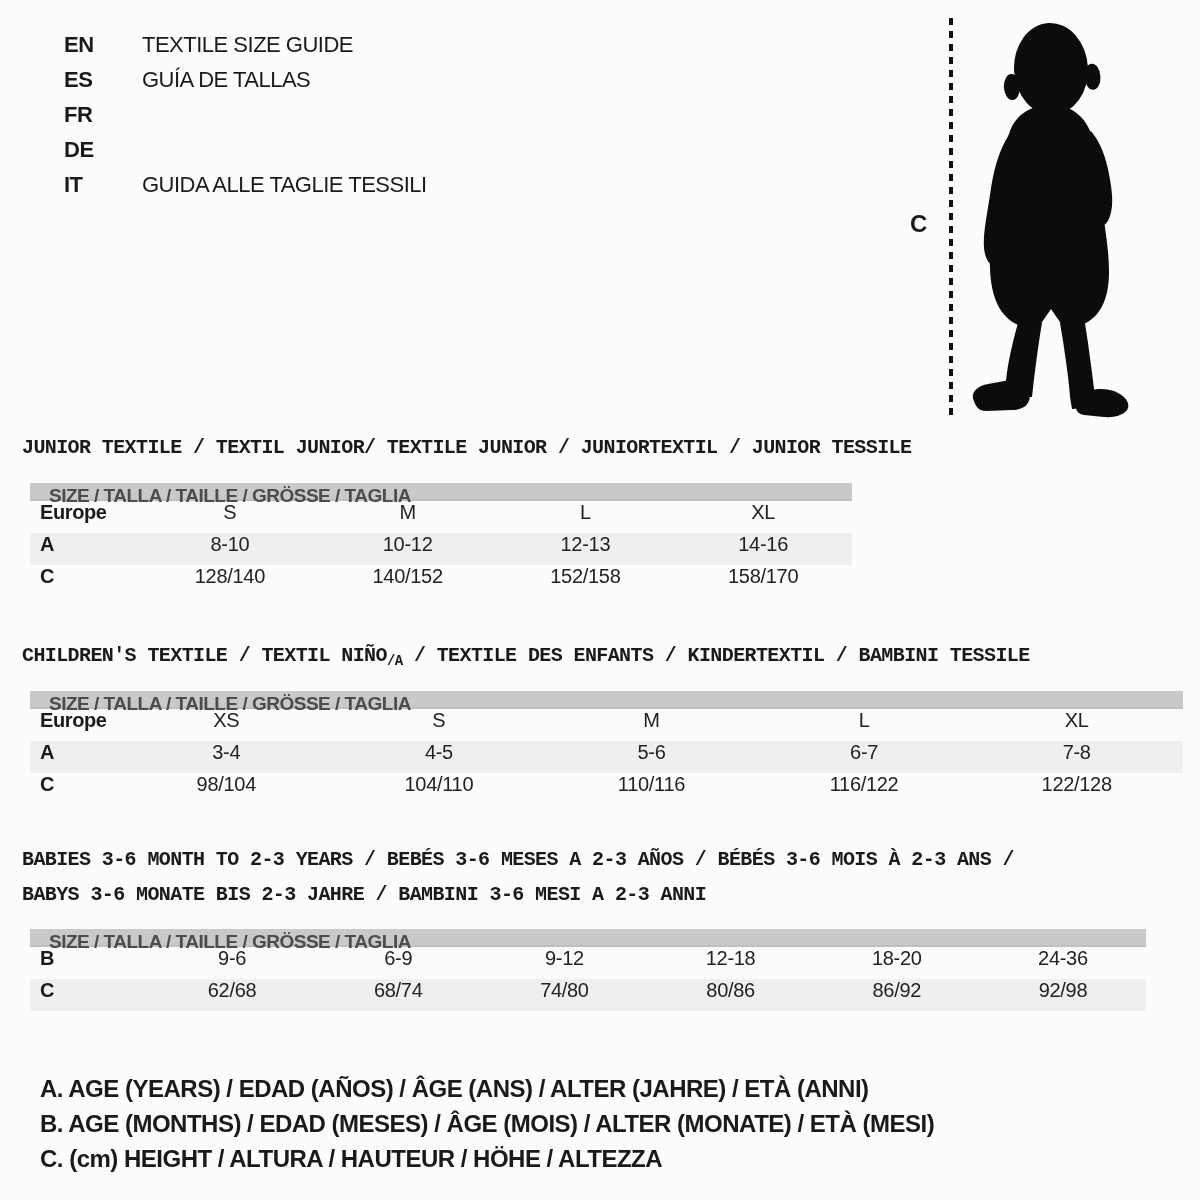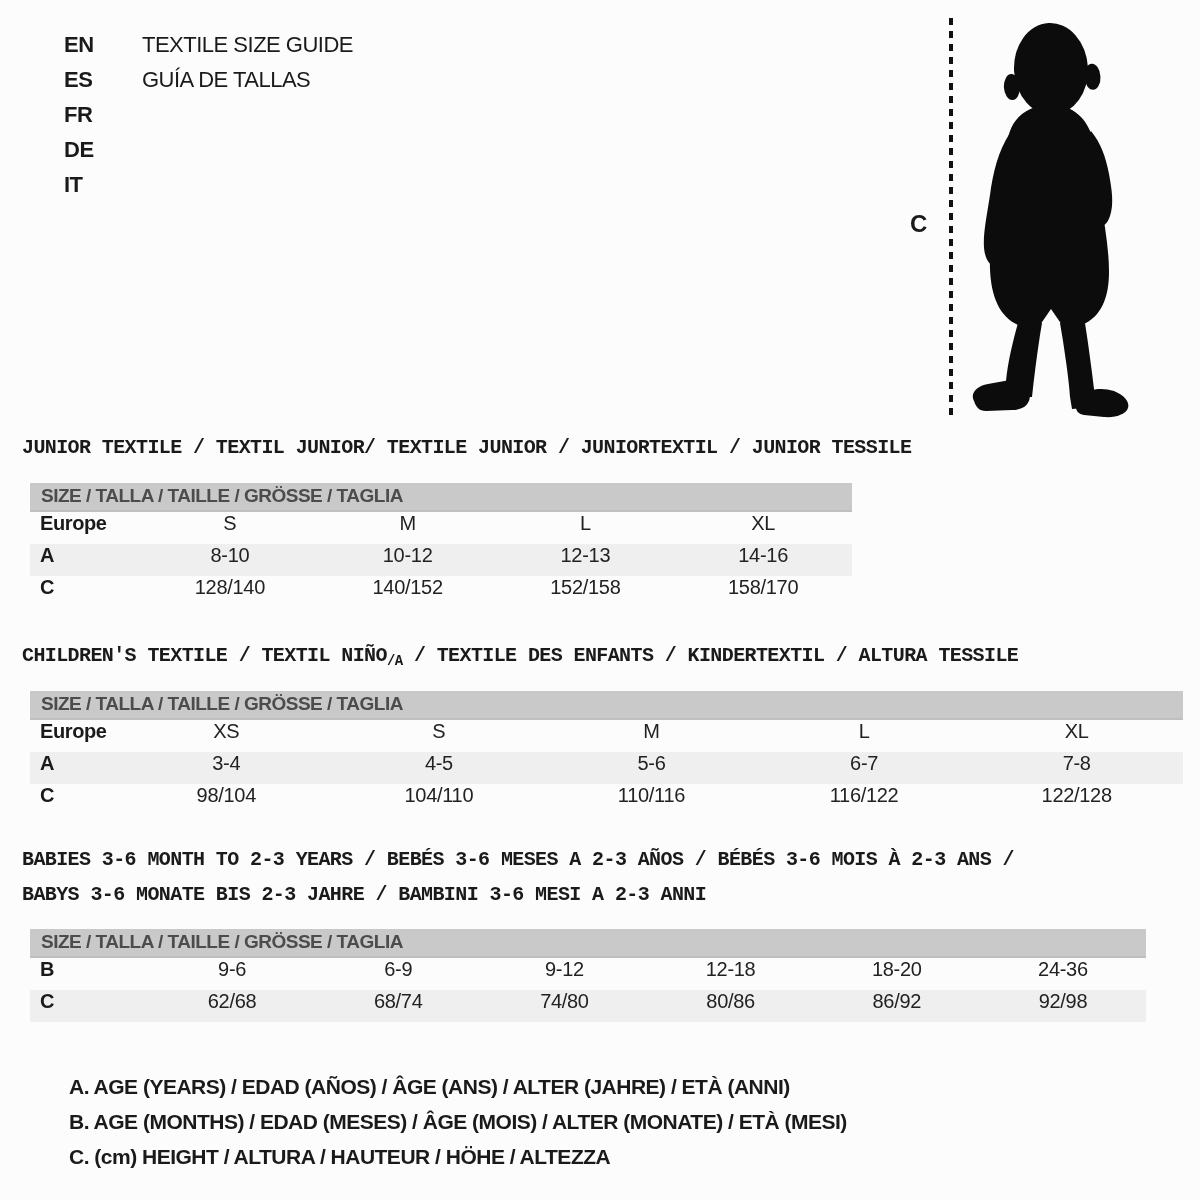--- a/index.html
+++ b/index.html
@@ -26,35 +26,35 @@
   
   .section-title{
     position:absolute;left:22px;font-size:20px;font-weight:700;
     letter-spacing:-0.6px;white-space:nowrap;font-family:Liberation Mono, monospace;
   }
   .sub-a{font-size:14px;vertical-align:-4px;}
 
   
   .size-table{position:absolute;left:30px;}
   .table-bar{
-    height:29px;line-height:26px;background:#c9c9c9;color:#4c4c4c;
-    font-size:19px;font-weight:700;letter-spacing:-0.5px;padding-left:11px;
+    height:18px;line-height:26px;background:#c9c9c9;color:#4c4c4c;
+    font-size:19px;font-weight:700;letter-spacing:-0.5px;padding-left:19px;
     box-sizing:border-box;border-bottom:2px solid #bfbfbf;
   }
   .t-row{display:flex;height:32px;font-size:20px;}
   .t-row.stripe{background:#efefef;}
   .lab{padding-left:10px;font-weight:700;letter-spacing:-0.4px;box-sizing:border-box;}
   .val{flex:1 1 0;text-align:center;font-weight:400;letter-spacing:-0.3px;color:#222;}
   .junior .lab{width:111px;}
   .children .lab{width:90px;}
   .babies .lab{width:119px;}
 
   
-  .legend-line{position:absolute;left:40px;font-size:21px;font-weight:700;
-    letter-spacing:-0.5px;white-space:nowrap;margin-left:29px;}
+  .legend-line{position:absolute;left:40px;font-size:24px;font-weight:700;
+    letter-spacing:-0.5px;white-space:nowrap;}
 </style>
 </head>
 <body>
 
 <div>
   <div class="lang-row" style="top:32px">
     <span class="lang-code">EN</span>
     <span class="lang-label">TEXTILE SIZE GUIDE</span>
   </div>
   <div class="lang-row" style="top:67px">
@@ -62,20 +62,21 @@
     <span class="lang-label">GUÍA DE TALLAS</span>
   </div>
   <div class="lang-row" style="top:102px">
     <span class="lang-code">FR</span>
   </div>
   <div class="lang-row" style="top:137px">
     <span class="lang-code">DE</span>
   </div>
   <div class="lang-row" style="top:172px">
     <span class="lang-code">IT</span>
+    <span class="lang-label">GUIDA ALLE TAGLIE TESSILI</span>
   </div>
 </div>
 
 <div class="dash-line"></div>
 <div class="measure-label">C</div>
 
 <svg class="abs" style="left:958px;top:16px" width="180" height="402" viewBox="0 0 180 400" aria-hidden="true">
   <g fill="#0c0c0c">
 
     <g transform="rotate(-3 93 52)">
@@ -132,21 +133,21 @@
   <div class="t-row">
     <div class="lab">C</div>
     <div class="val">128/140</div>
     <div class="val">140/152</div>
     <div class="val">152/158</div>
     <div class="val">158/170</div>
   </div>
 </div>
 
 <div class="section-title" style="top:644px">
-  <span>CHILDREN'S TEXTILE / TEXTIL NIÑO</span><span class="sub-a">/A</span><span> / TEXTILE DES ENFANTS / KINDERTEXTIL / ALTURA TESSILE</span>
+  <span>CHILDREN'S TEXTILE / TEXTIL NIÑO</span><span class="sub-a">/A</span><span> / TEXTILE DES ENFANTS / KINDERTEXTIL / BAMBINI TESSILE</span>
 </div>
 
 <div class="size-table children" style="top:691px;width:1153px">
   <div class="table-bar">SIZE / TALLA / TAILLE / GRÖSSE / TAGLIA</div>
   <div class="t-row">
     <div class="lab">Europe</div>
     <div class="val">XS</div>
     <div class="val">S</div>
     <div class="val">M</div>
     <div class="val">L</div>

